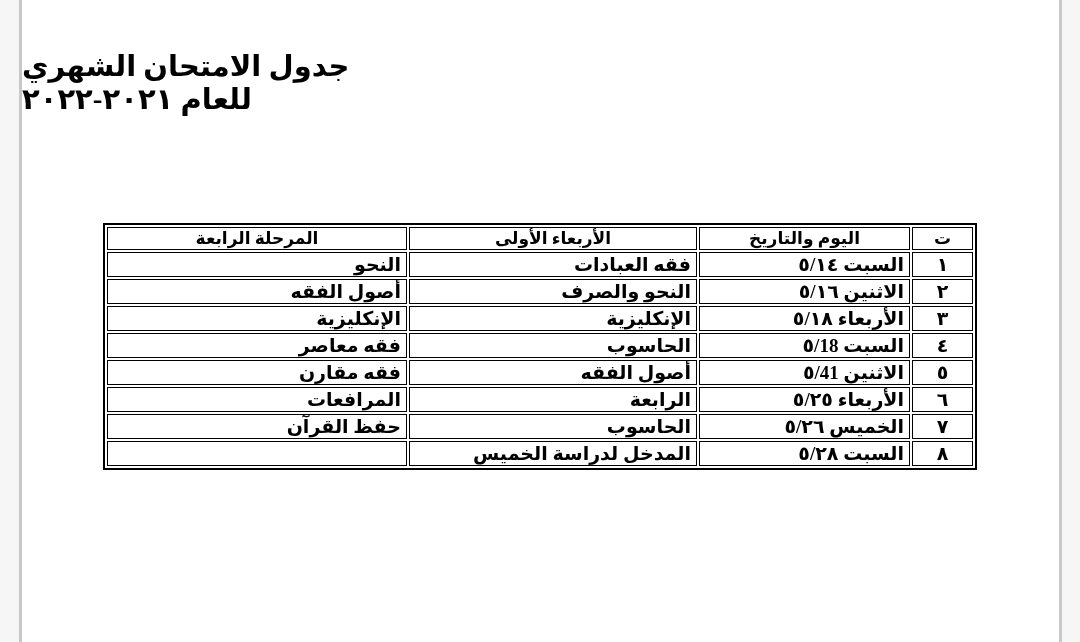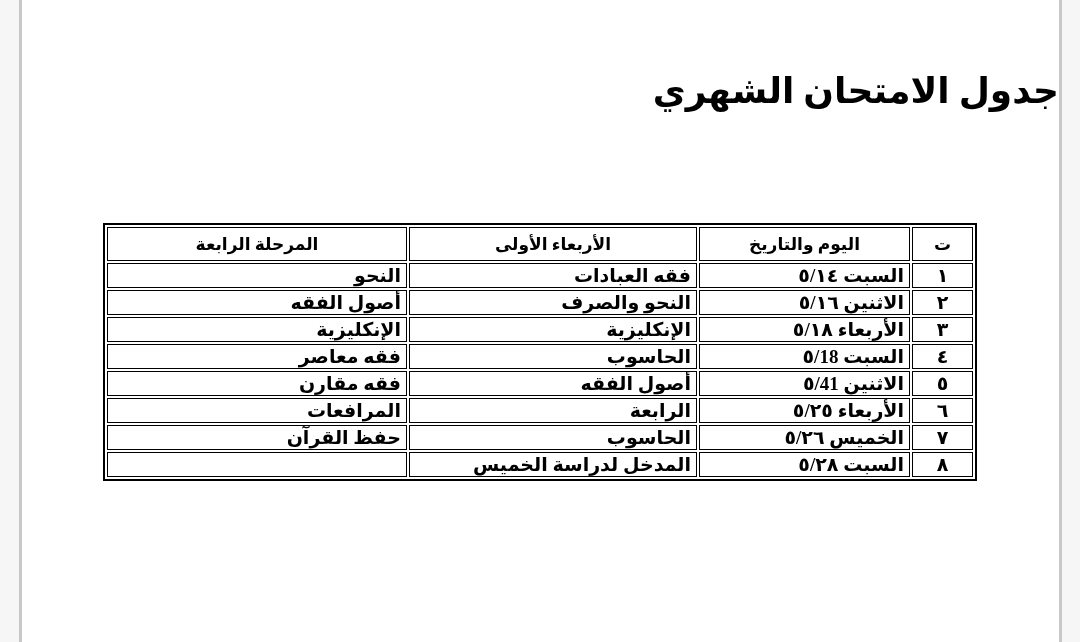--- a/index.html
+++ b/index.html
@@ -17,23 +17,23 @@
     position: absolute;
     left: 19px;
     right: 18px;
     top: 0;
     bottom: 0;
     background: #ffffff;
     border-left: 3px solid #c6c8ca;
     border-right: 3px solid #c6c8ca;
   }
   .titles {
-    margin-top: 75px;
-    text-align: right;
-    font-size: 36px;
+    margin-top: 50px;
+    text-align: left;
+    font-size: 29px;
     line-height: 33px;
     direction: rtl;
   }
   .schedule-wrap {
     position: absolute;
     top: 223px;
     left: 81px;
   }
   table.schedule {
     direction: rtl;
@@ -44,21 +44,21 @@
     table-layout: fixed;
     width: 872px;
   }
   table.schedule th, table.schedule td {
     border: 1.5px solid #000;
     box-sizing: border-box;
     overflow: hidden;
     white-space: nowrap;
   }
   table.schedule th {
-    height: 34px;
+    height: 23px;
     font-size: 17px;
     font-weight: bold;
     text-align: center;
     vertical-align: middle;
     padding: 0 3px;
   }
   table.schedule td {
     height: 20px;
     font-size: 19px;
     font-weight: bold;
@@ -75,20 +75,21 @@
   col.c-stage1 { width: 288px; }
   col.c-stage4 { width: 300px; }
 </style>
 </head>
 <body>
 
 <div class="doc-page">
 
   <div class="titles">
     <div>جدول الامتحان الشهري</div>
+    <div>للعام ٢٠٢١-٢٠٢٢</div>
   </div>
 
   <div class="schedule-wrap">
     <table class="schedule">
       <colgroup>
         <col class="c-num">
         <col class="c-date">
         <col class="c-stage1">
         <col class="c-stage4">
       </colgroup>

